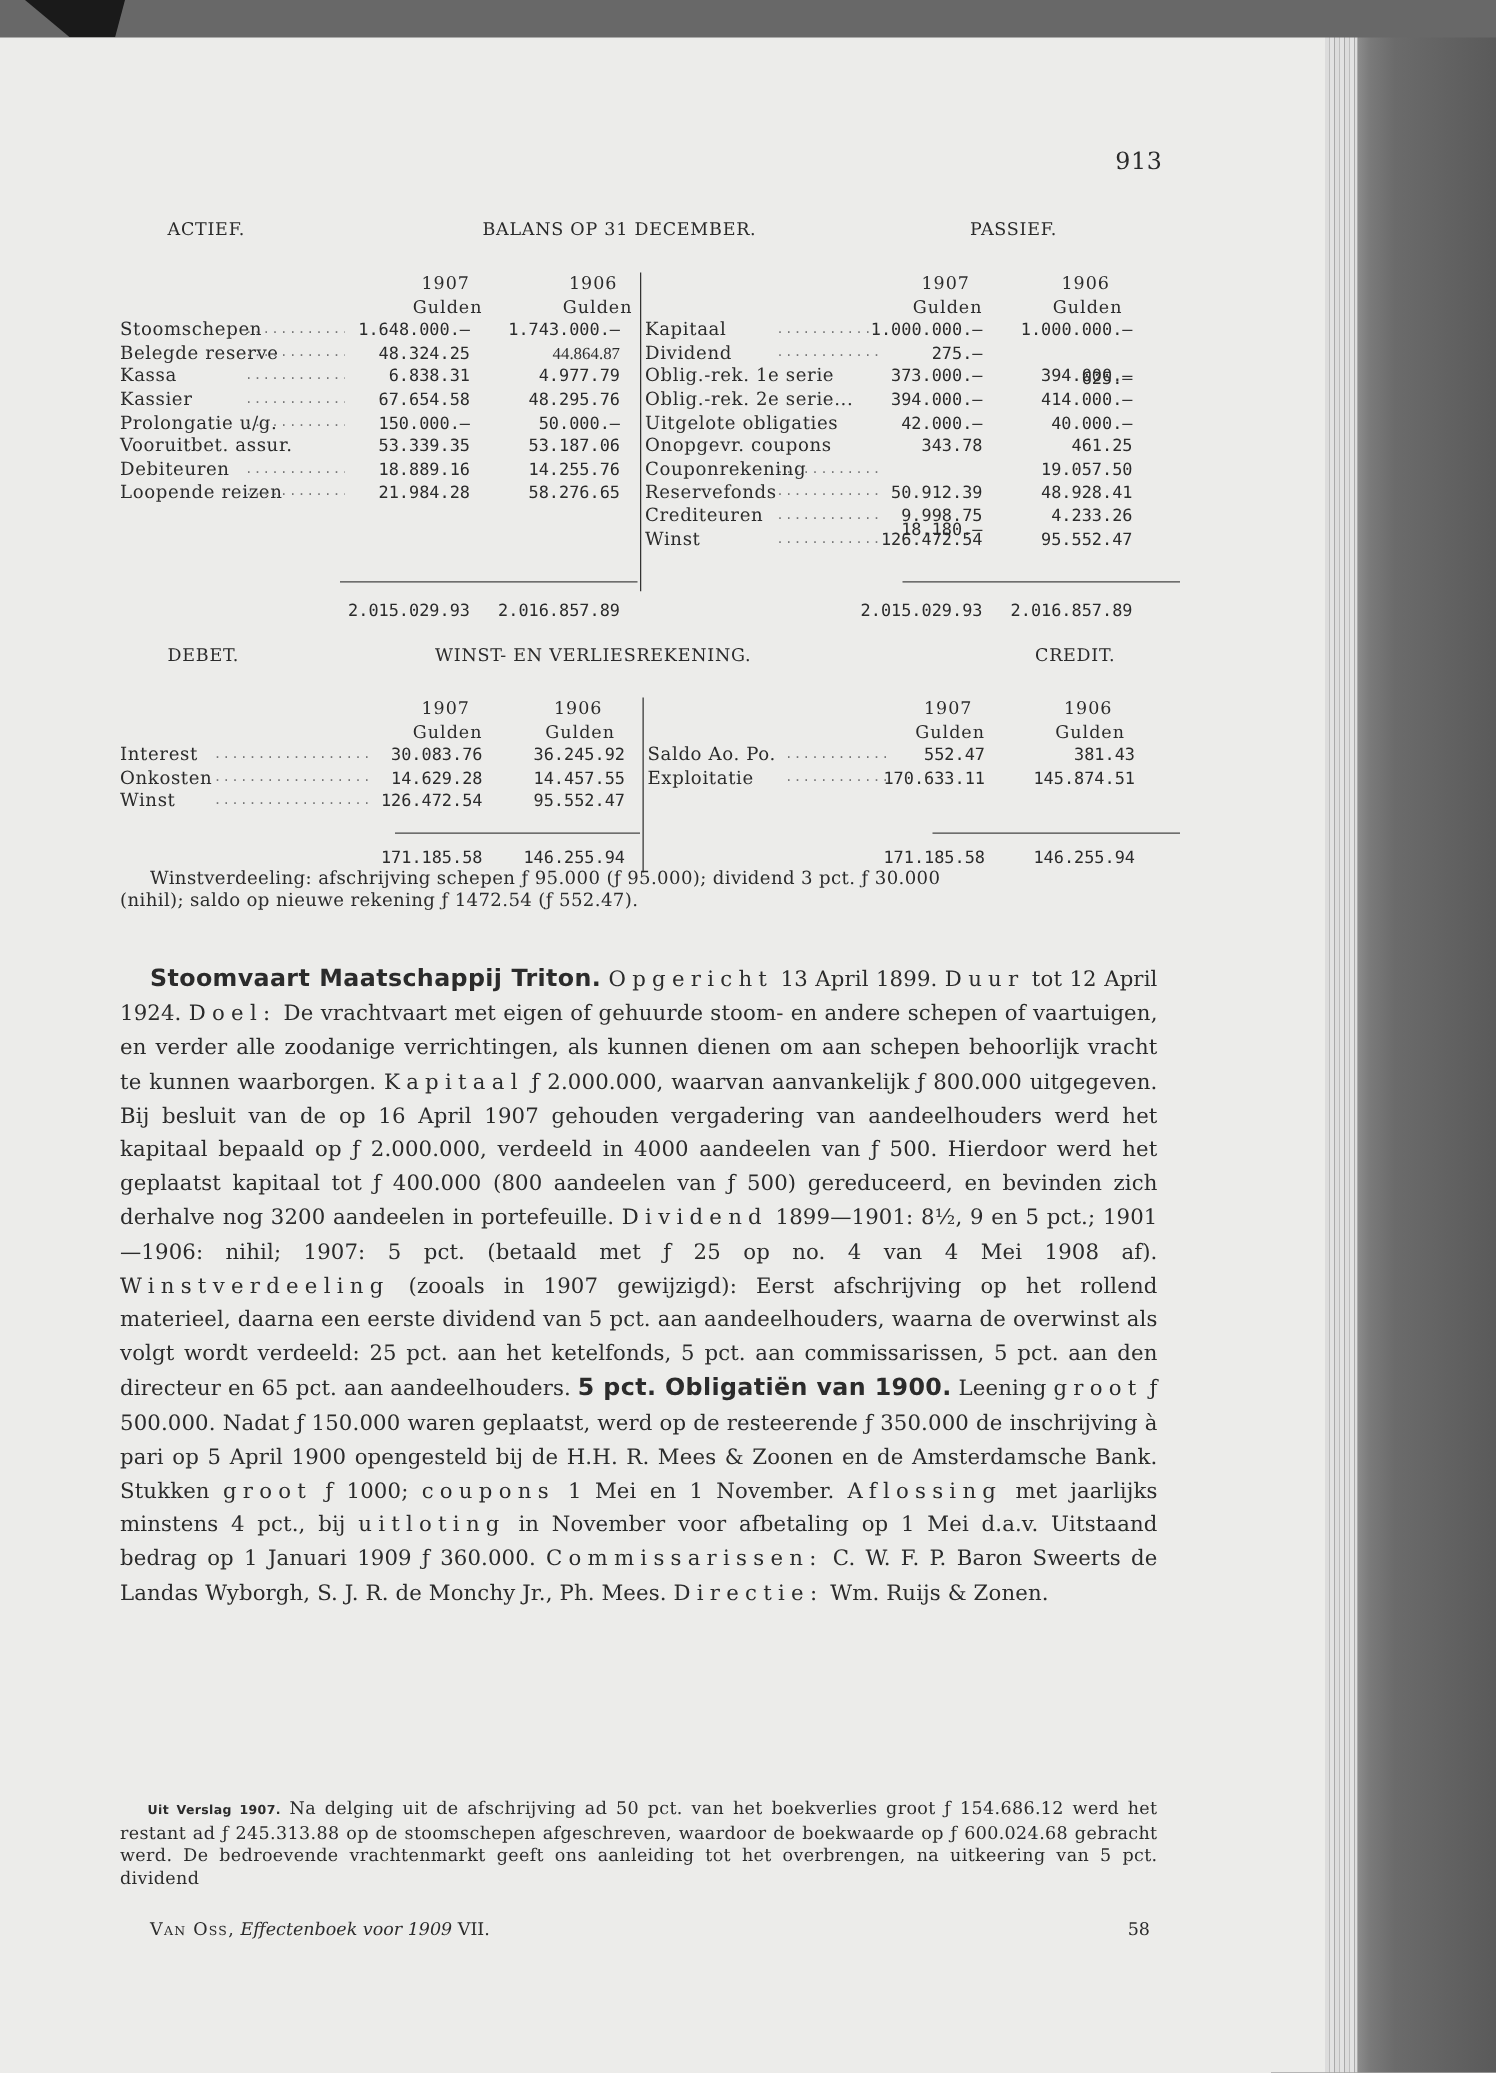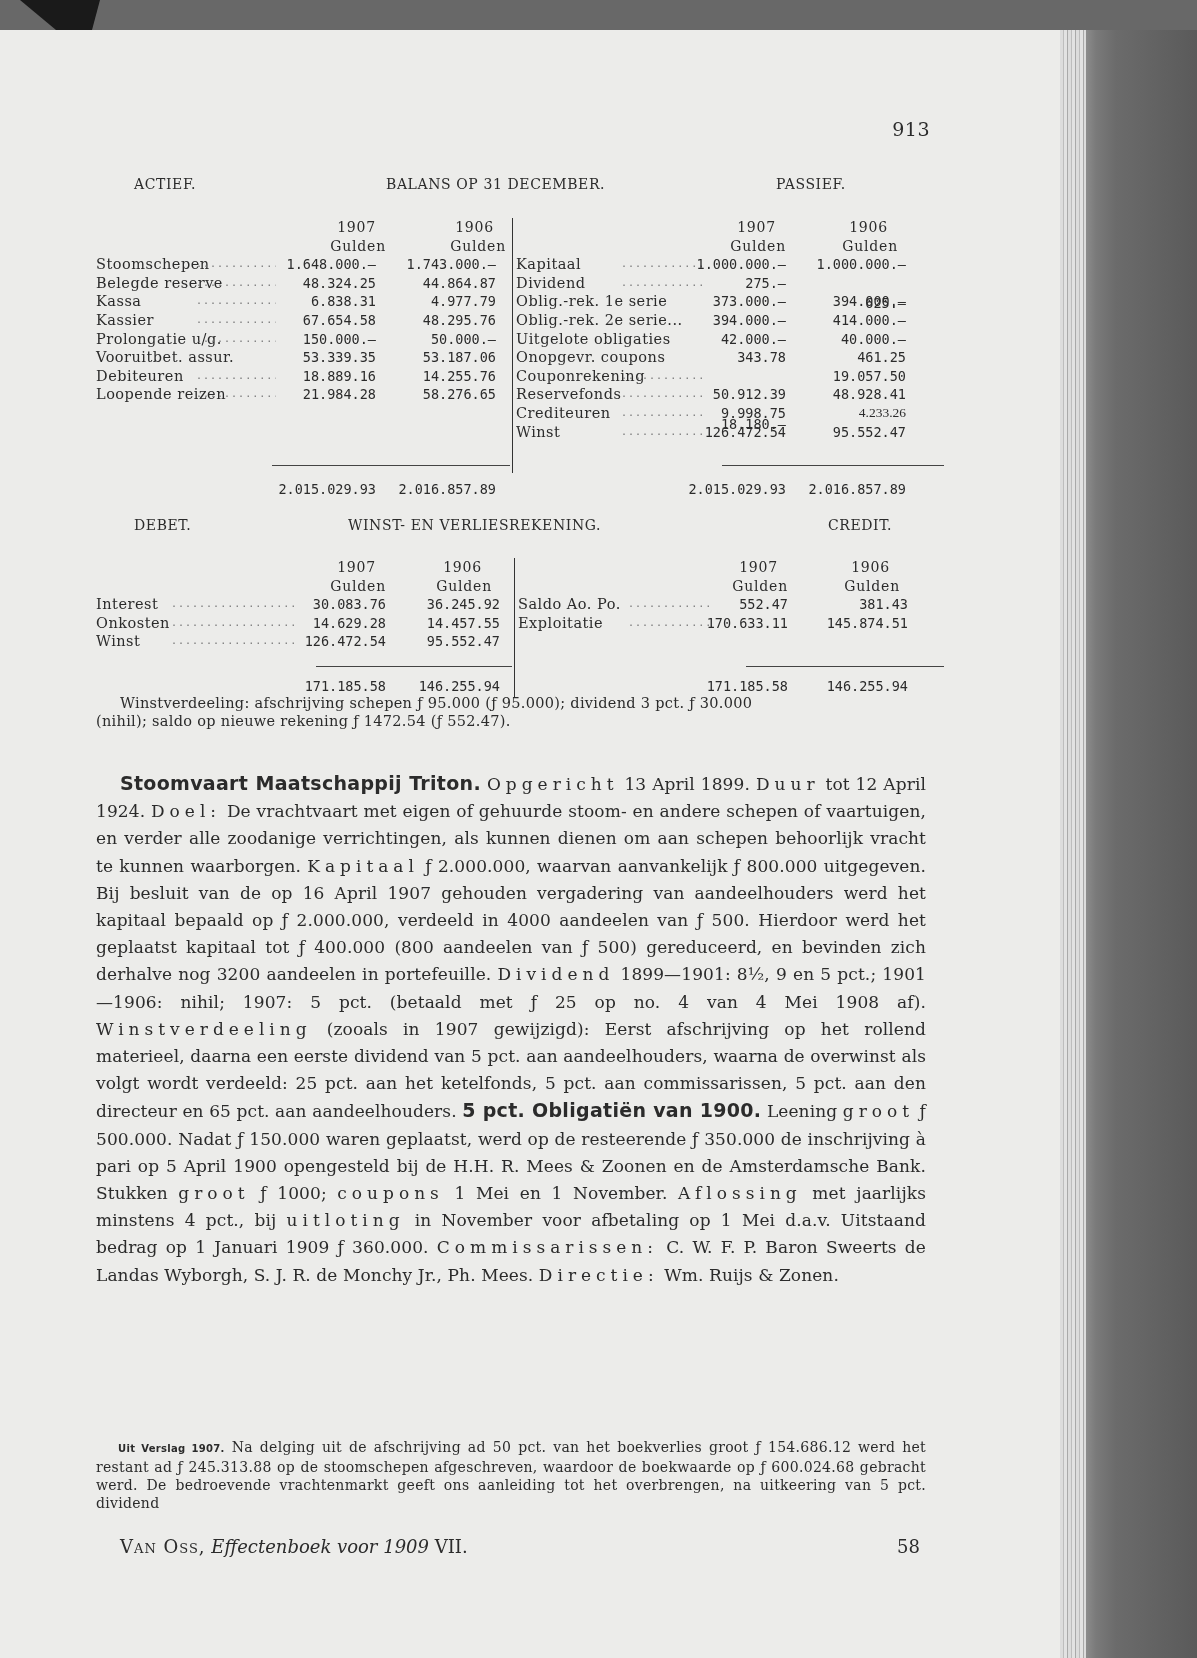--- a/index.html
+++ b/index.html
@@ -38,21 +38,21 @@
 
   .note { position: absolute; left: 96px; width: 830px; font-size: 14.5px; line-height: 18px; letter-spacing: 0.3px; }
 
   .body-text { position: absolute; left: 96px; width: 830px; font-size: 17px; line-height: 27.2px; text-align: justify; letter-spacing: 0.1px; }
   .body-text .bold-head { font-family: "DejaVu Sans", sans-serif; font-weight: bold; font-size: 19px; letter-spacing: 0.3px; }
   .body-text .sp { letter-spacing: 5px; }
 
   .verslag { position: absolute; left: 96px; width: 830px; font-size: 14px; line-height: 18px; text-align: justify; letter-spacing: 0.3px; }
   .verslag .bold-head { font-family: "DejaVu Sans", sans-serif; font-weight: bold; font-size: 10px; }
 
-  .footer { position: absolute; left: 120px; top: 1536px; width: 800px; font-size: 18px; }
+  .footer { position: absolute; left: 120px; top: 1536px; width: 800px; font-size: 14px; }
   .footer .pub { font-variant: small-caps; letter-spacing: 1px; }
   .footer .book { font-style: italic; }
   .footer .sig { position: absolute; right: 0; top: 0; }
 </style>
 </head>
 <body>
 
 <div class="top-shadow">
     <div class="corner"></div>
   </div>
@@ -83,21 +83,21 @@
 <div class="row">
       <span class="label">Stoomschepen</span>
       <span class="dots" style="left: 100px; width: 80px;">............................................................</span>
       <span class="v1" style="right: 130px;">1.648.000.—</span>
       <span class="v2" style="right: 10px;">1.743.000.—</span>
     </div>
     <div class="row">
       <span class="label">Belegde reserve</span>
       <span class="dots" style="left: 100px; width: 80px;">............................................................</span>
       <span class="v1" style="right: 130px;">48.324.25</span>
-      <span class="v2" style="right: 10px;">44.864.87</span>
+      <span class="v2" style="right: 10px; font-family: Liberation Serif, serif;">44.864.87</span>
     </div>
     <div class="row">
       <span class="label">Kassa</span>
       <span class="dots" style="left: 100px; width: 80px;">............................................................</span>
       <span class="v1" style="right: 130px;">6.838.31</span>
       <span class="v2" style="right: 10px;">4.977.79</span>
     </div>
     <div class="row">
       <span class="label">Kassier</span>
       <span class="dots" style="left: 100px; width: 80px;">............................................................</span>
@@ -180,21 +180,21 @@
     <div class="row">
       <span class="label">Reservefonds</span>
       <span class="dots" style="left: 105px; width: 85px;">............................................................</span>
       <span class="v1" style="right: 140px;">50.912.39</span>
       <span class="v2" style="right: 20px;">48.928.41</span>
     </div>
     <div class="row">
       <span class="label">Crediteuren</span>
       <span class="dots" style="left: 105px; width: 85px;">............................................................</span>
       <span class="v1" style="right: 140px;">9.998.75</span>
-      <span class="v2" style="right: 20px; font-family: Liberation Serif, serif;">4.233.26</span>
+      <span class="v2" style="right: 20px;">4.233.26</span>
     </div>
     <div class="row">
       <span class="label">Winst</span>
       <span class="dots" style="left: 105px; width: 85px;">............................................................</span>
       <span class="v1" style="right: 140px;">126.472.54</span>
       <span class="v2" style="right: 20px;">95.552.47</span>
     </div>
   </div>
 
 <div class="hrule" style="left:272px; top:465px; width:238px;"></div>

